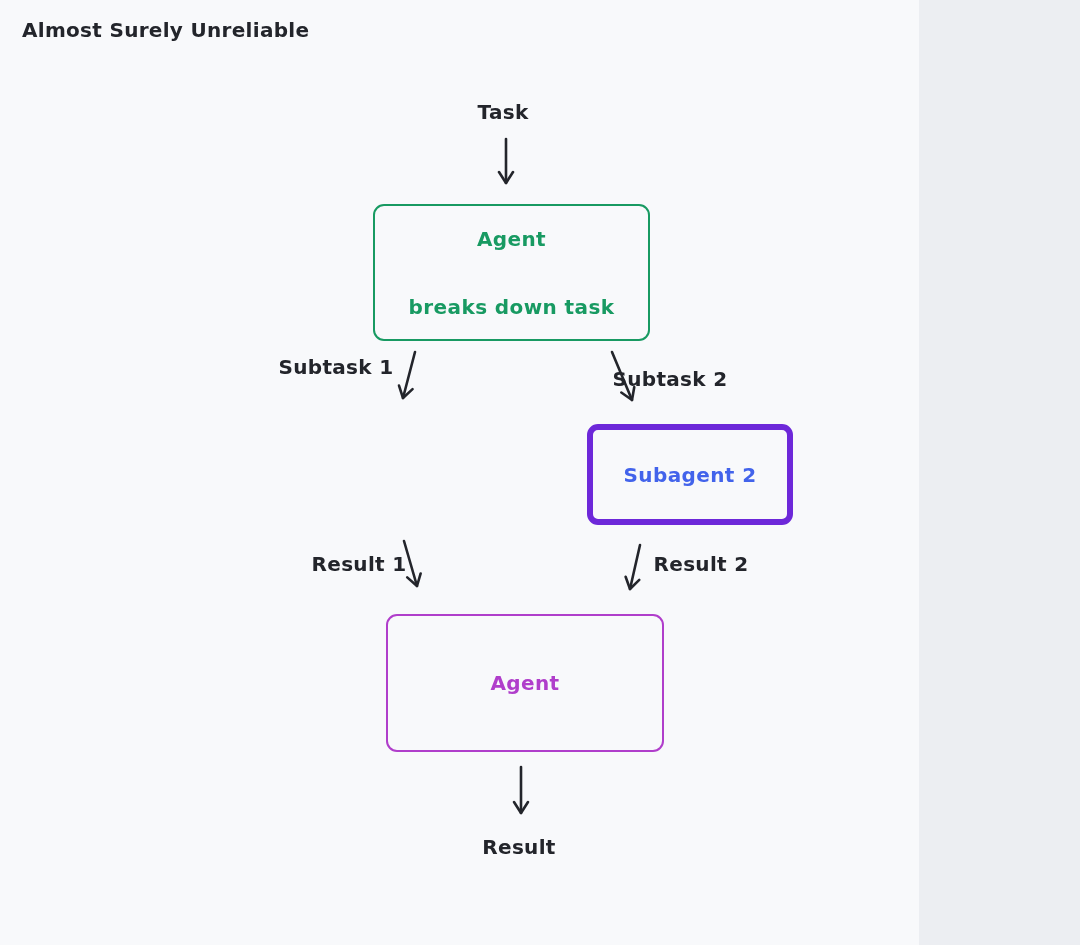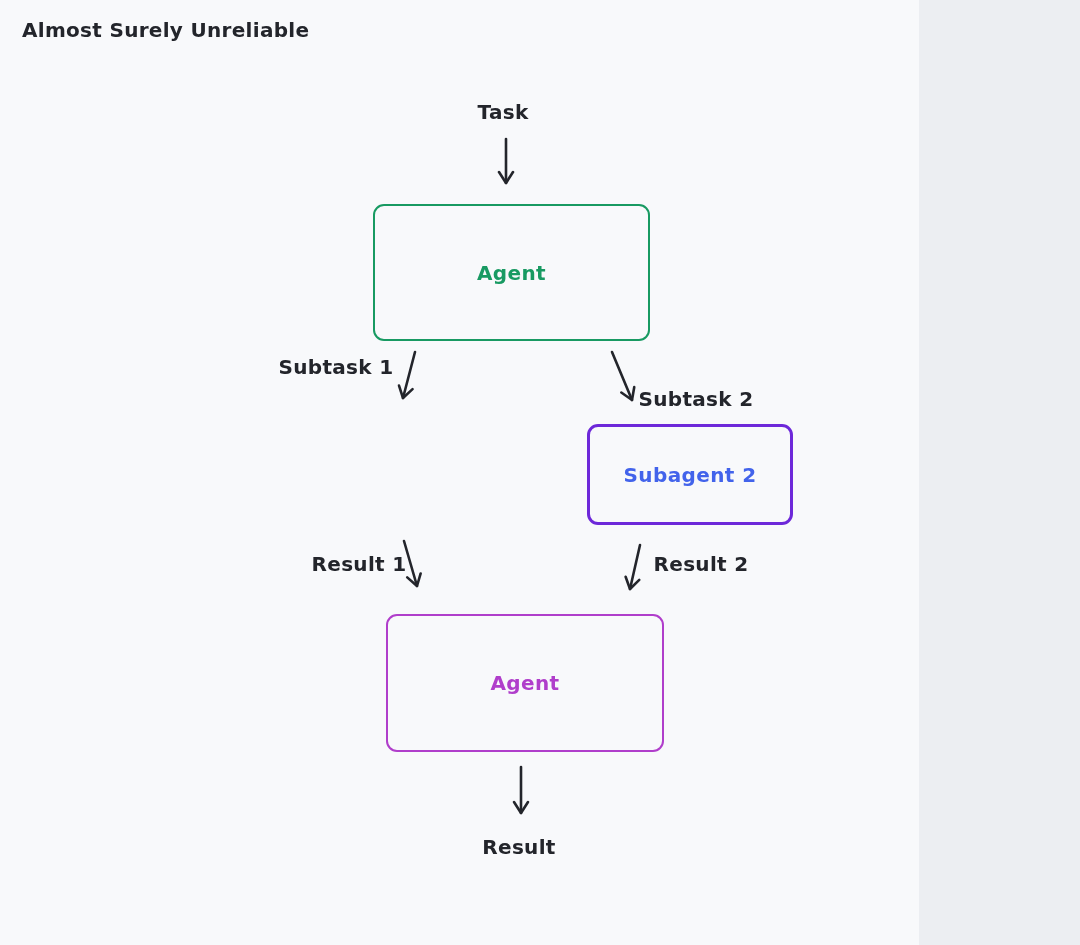--- a/index.html
+++ b/index.html
@@ -54,21 +54,21 @@
     border: 2.5px solid #189a62;
     color: #189a62;
   }
   .node-subagent1 {
     left: 242px; top: 424px; width: 206px; height: 101px;
     border: 2.5px solid #4d9ef2;
     color: #4d9ef2;
   }
   .node-subagent2 {
     left: 587px; top: 424px; width: 206px; height: 101px;
-    border: 3px solid #6d28d9;
+    border: 6px solid #6d28d9;
     color: #4263eb;
   }
   .node-agent-combine {
     left: 386px; top: 614px; width: 278px; height: 138px;
     border: 2.5px solid #b03ecb;
     color: #b03ecb;
   }
   .arrows {
     position: absolute;
     left: 0; top: 0;
@@ -99,25 +99,26 @@
     <line x1="612" y1="352" x2="632" y2="400" marker-end="url(#ah)"></line>
     <line x1="404" y1="541" x2="417" y2="586" marker-end="url(#ah)"></line>
     <line x1="640" y1="545" x2="630" y2="589" marker-end="url(#ah)"></line>
     <line x1="521" y1="767" x2="521" y2="813" marker-end="url(#ah)"></line>
   </svg>
 
   <div class="lbl" style="left:503px; top:112px;">Task</div>
 
   <div class="node node-agent-breakdown">
     <div>Agent</div>
+    <div>breaks down task</div>
   </div>
 
   <div class="lbl" style="left:336px; top:367px;">Subtask 1</div>
 
-  <div class="lbl" style="left:696px; top:379px;margin-top:20px;">Subtask 2</div>
+  <div class="lbl" style="left:670px; top:379px;">Subtask 2</div>
 
 
   <div class="node node-subagent2">
     <div>Subagent 2</div>
   </div>
 
   <div class="lbl" style="left:338px; top:564px;margin-left:21px;">Result 1</div>
 
   <div class="lbl" style="left:701px; top:564px;">Result 2</div>
 

